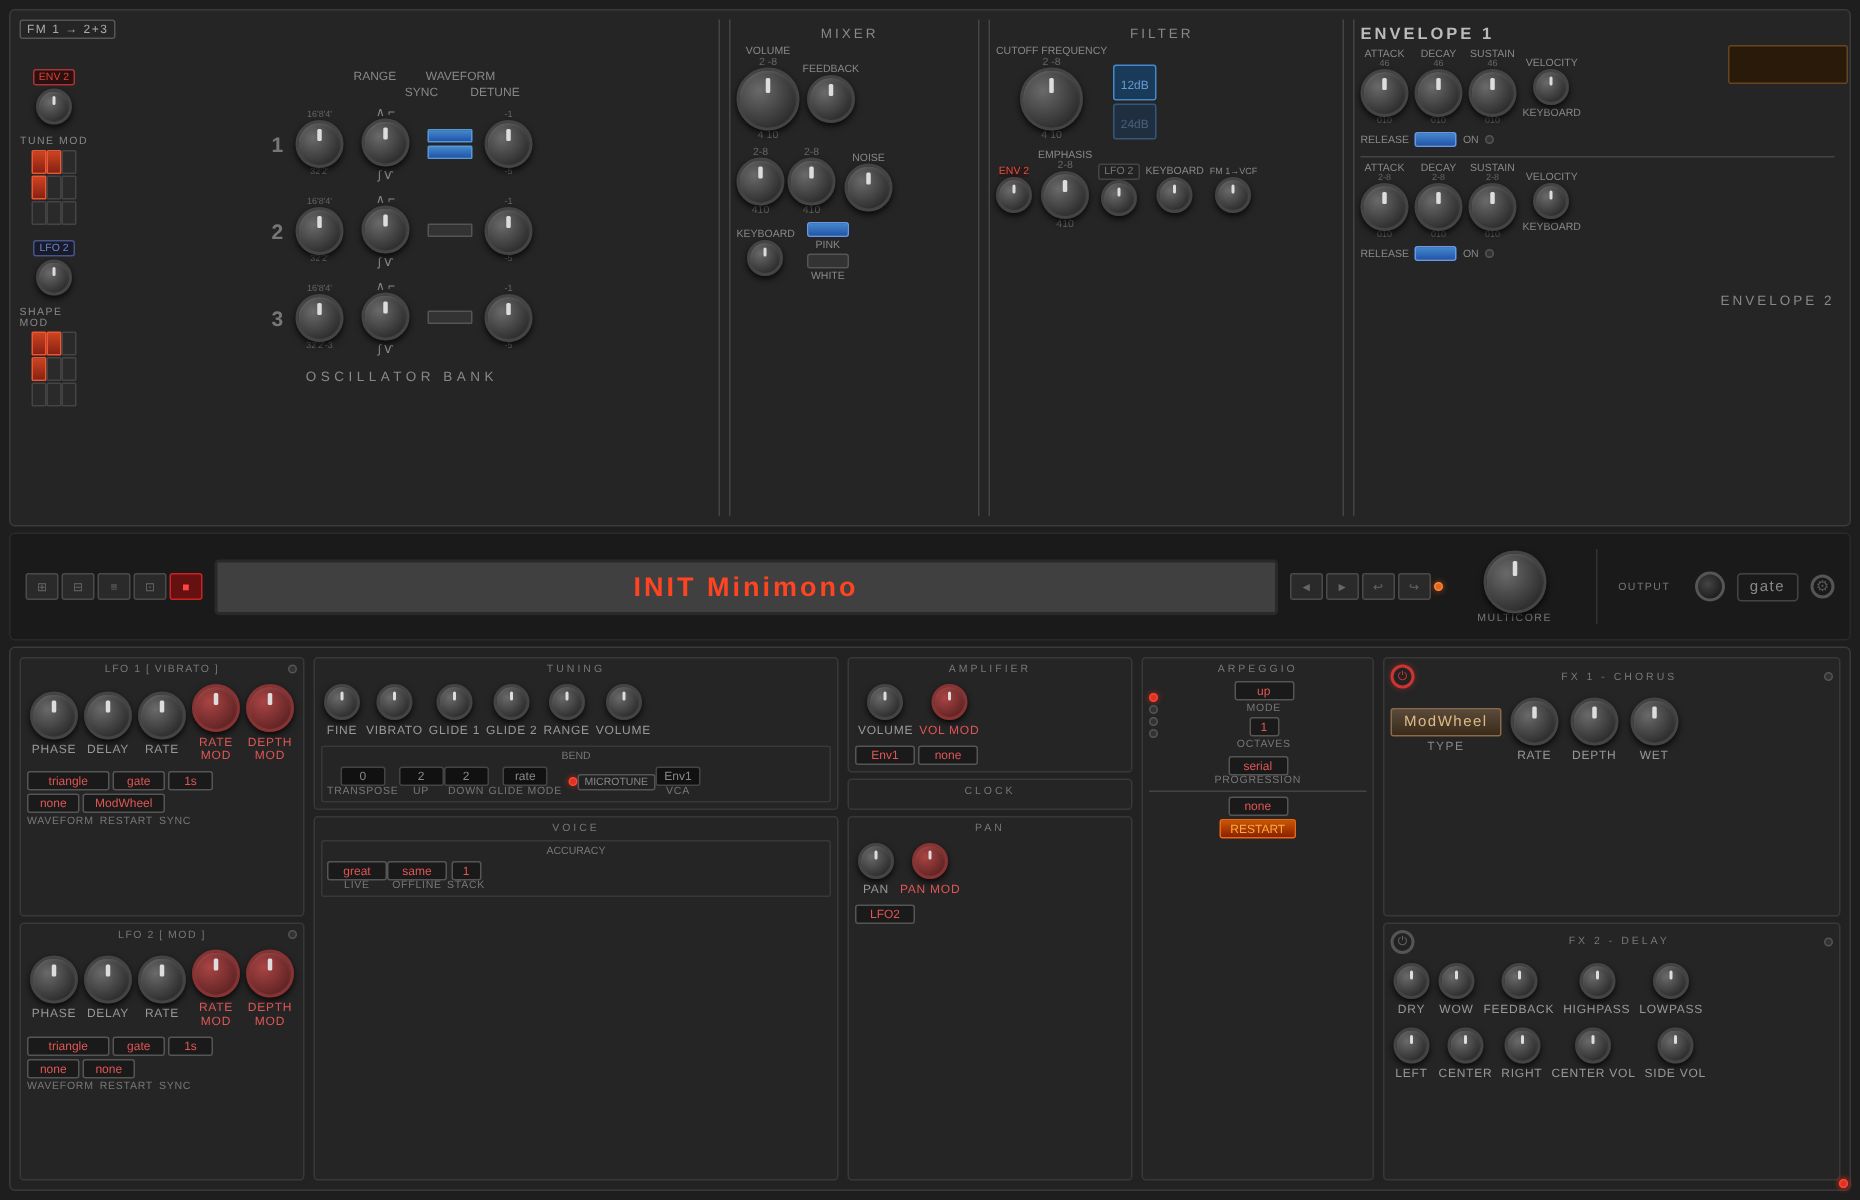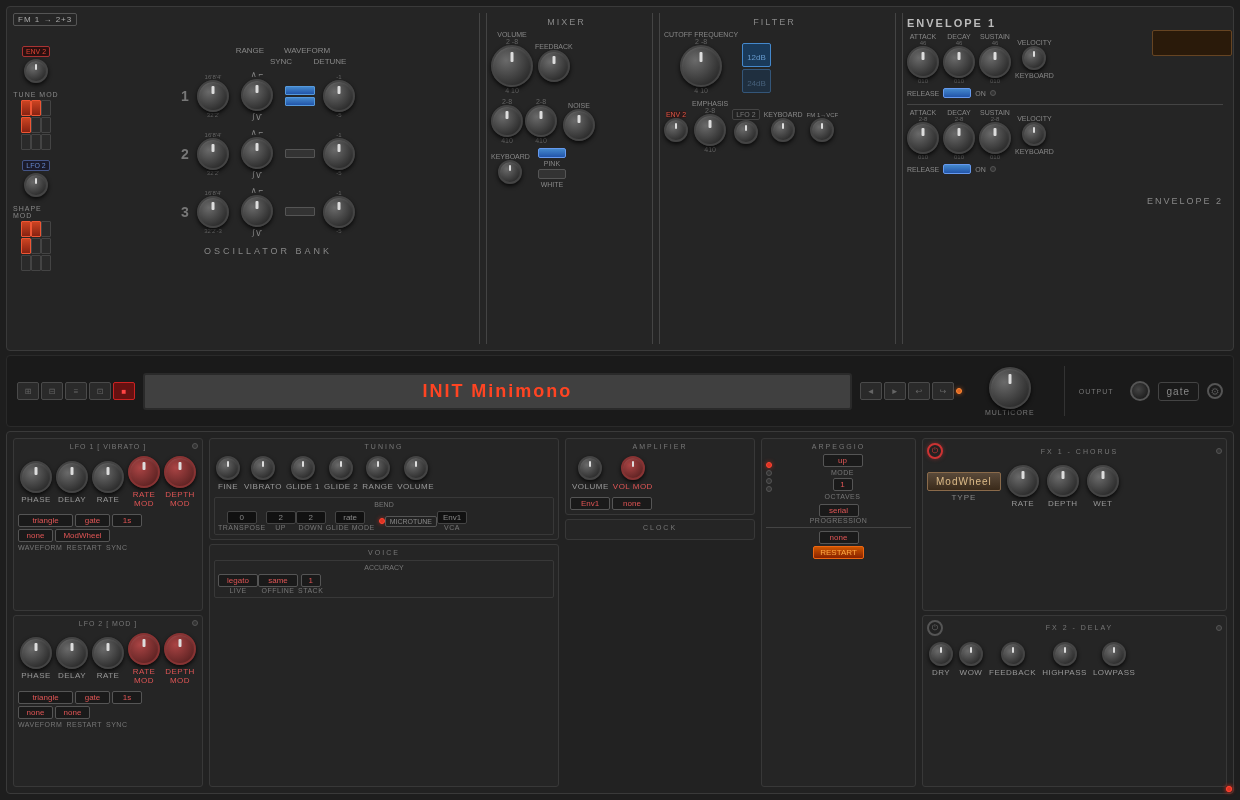--- a/index.html
+++ b/index.html
@@ -1105,21 +1105,21 @@
         </div>
       </div>
 
       <div style="flex:1;background:#252525;border:1px solid #383838;border-radius:3px;padding:4px;">
         <div style="font-size:7px;color:#777;letter-spacing:2px;text-align:center;margin-bottom:4px;">VOICE</div>
 
         <div style="border:1px solid #383838;border-radius:2px;padding:3px;margin-top:4px;">
           <div style="font-size:7px;color:#777;text-align:center;margin-bottom:3px;">ACCURACY</div>
           <div class="row gap3">
             <div class="col gap1">
-              <div class="value-box">legato</div>
+              <div class="value-box">great</div>
               <span class="tiny">LIVE</span>
             </div>
             <div class="col gap1">
               <div class="value-box">same</div>
               <span class="tiny">OFFLINE</span>
             </div>
             <div class="col gap1">
               <div class="value-box" style="min-width:20px;">1</div>
               <span class="tiny">STACK</span>
             </div>
@@ -1146,20 +1146,36 @@
         <div class="row gap2" style="margin-top:4px;">
           <div class="value-box">Env1</div>
           <div class="value-box">none</div>
         </div>
       </div>
 
       <div style="flex:0 0 auto;background:#252525;border:1px solid #383838;border-radius:3px;padding:4px;">
         <div style="font-size:7px;color:#777;letter-spacing:2px;text-align:center;margin-bottom:4px;">CLOCK</div>
       </div>
 
+      <div style="flex:1;background:#252525;border:1px solid #383838;border-radius:3px;padding:4px;">
+        <div style="font-size:7px;color:#777;letter-spacing:2px;text-align:center;margin-bottom:4px;">PAN</div>
+        <div class="row gap3">
+          <div class="knob-unit">
+            <div class="knob knob-sm"></div>
+            <span class="knob-label">PAN</span>
+          </div>
+          <div class="knob-unit">
+            <div class="knob knob-red knob-sm"></div>
+            <span class="knob-label knob-label-red">PAN MOD</span>
+          </div>
+        </div>
+        <div class="col gap1" style="margin-top:4px;align-items:flex-start;">
+          <div class="value-box">LFO2</div>
+        </div>
+      </div>
 
     </div>
 
     <div style="flex:0 0 155px;display:flex;flex-direction:column;gap:4px;">
       <div style="flex:1;background:#252525;border:1px solid #383838;border-radius:3px;padding:4px;">
         <div style="font-size:7px;color:#777;letter-spacing:2px;text-align:center;margin-bottom:4px;">ARPEGGIO</div>
         <div class="row gap2">
 
           <div class="col gap2">
             <div class="led led-red"></div>
@@ -1245,19 +1261,41 @@
           <div class="knob-unit">
             <div class="knob knob-sm"></div>
             <span class="knob-label">HIGHPASS</span>
           </div>
           <div class="knob-unit">
             <div class="knob knob-sm"></div>
             <span class="knob-label">LOWPASS</span>
           </div>
         </div>
 
+        <div class="row gap2" style="margin-top:4px;">
+          <div class="knob-unit">
+            <div class="knob knob-sm"></div>
+            <span class="knob-label">LEFT</span>
+          </div>
+          <div class="knob-unit">
+            <div class="knob knob-sm"></div>
+            <span class="knob-label">CENTER</span>
+          </div>
+          <div class="knob-unit">
+            <div class="knob knob-sm"></div>
+            <span class="knob-label">RIGHT</span>
+          </div>
+          <div class="knob-unit">
+            <div class="knob knob-sm"></div>
+            <span class="knob-label">CENTER VOL</span>
+          </div>
+          <div class="knob-unit">
+            <div class="knob knob-sm"></div>
+            <span class="knob-label">SIDE VOL</span>
+          </div>
+        </div>
       </div>
 
     </div>
 
   </div>
 
 </div>
 
 </body></html>

